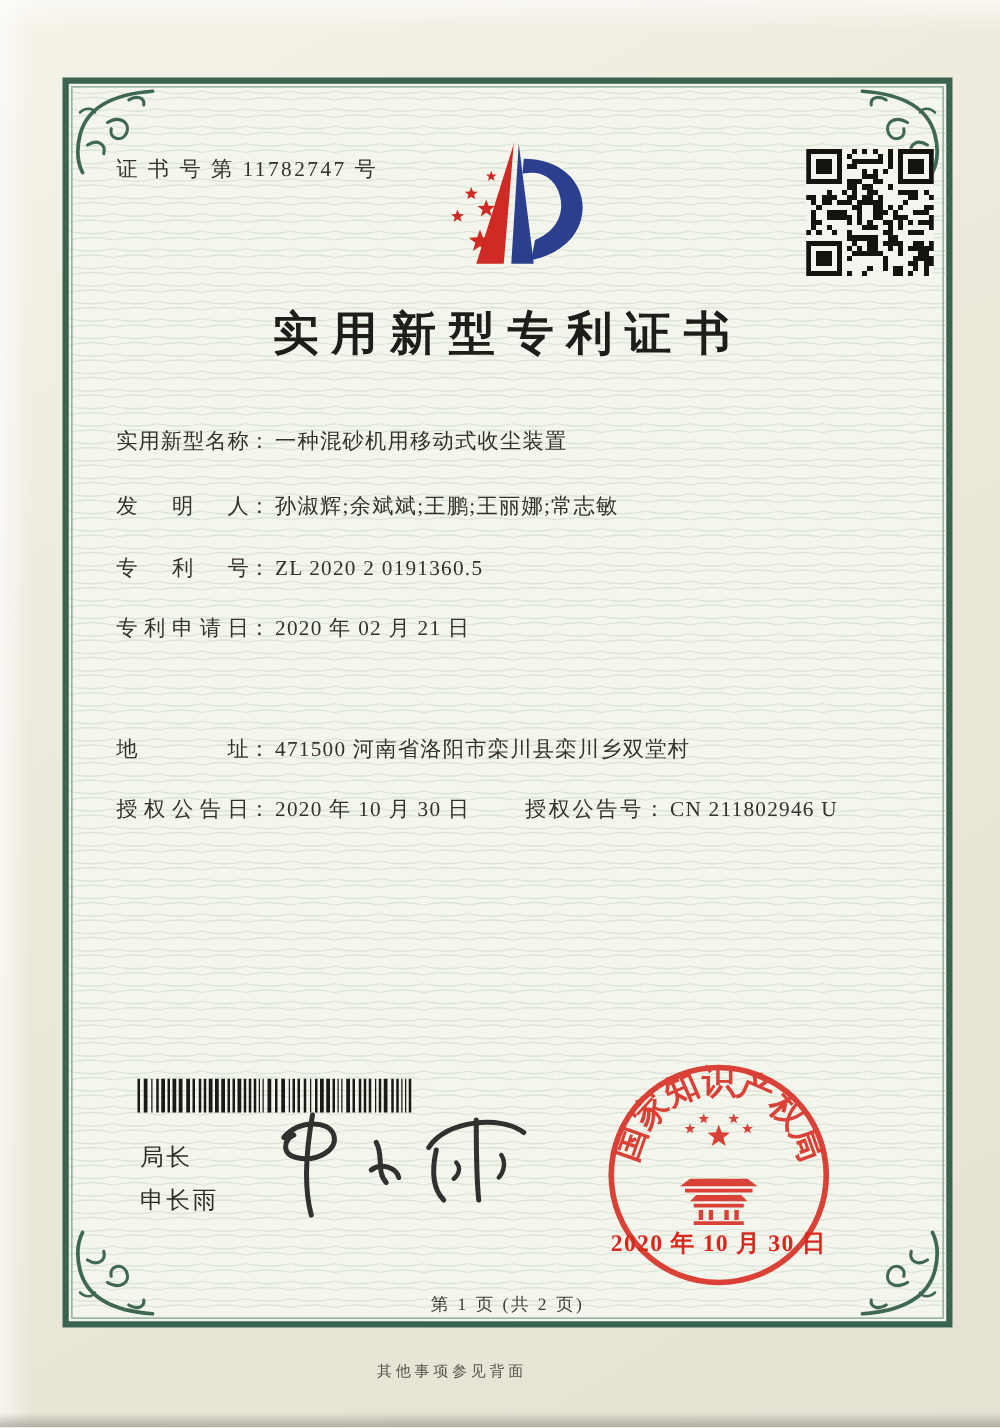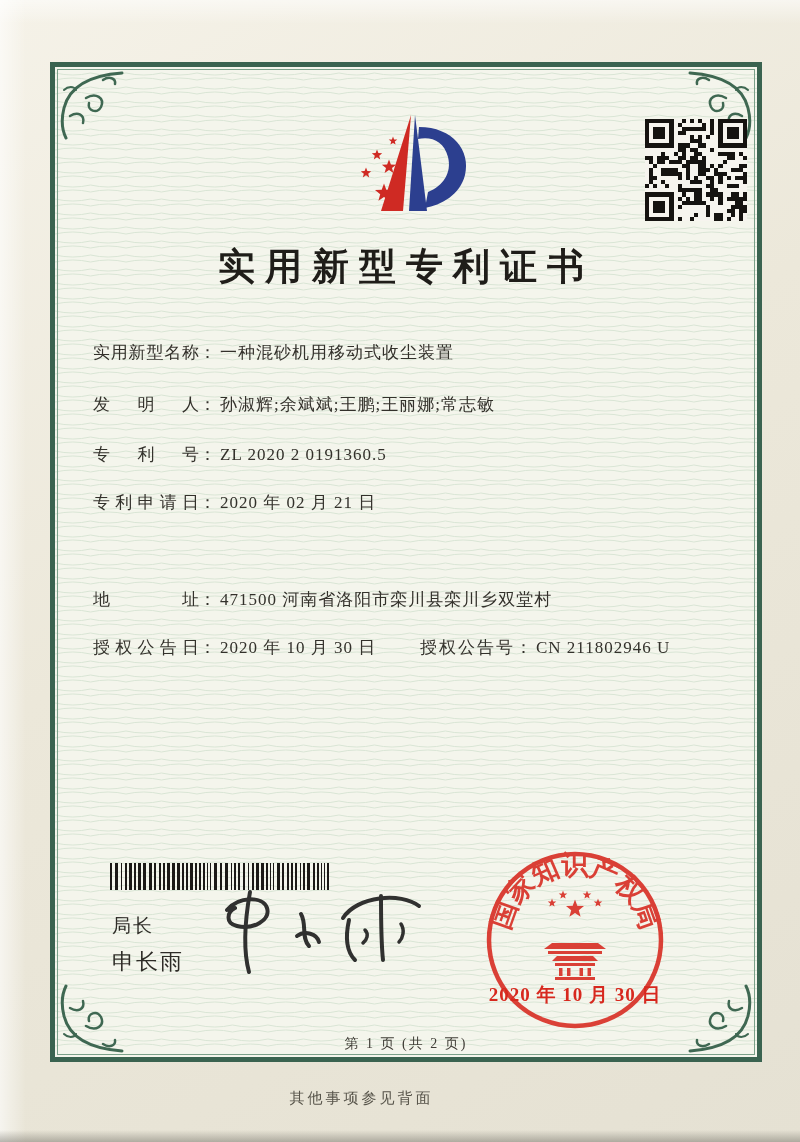--- a/index.html
+++ b/index.html
@@ -33,29 +33,29 @@
   .f-colon{display:inline-block;margin:0 4px 0 0;}
   .f-value{letter-spacing:1px;}
   .grant2{position:absolute;left:327px;top:0;white-space:nowrap;}
   .g2-label{letter-spacing:2px;}
   .paras{position:absolute;left:85px;top:671px;width:646px;z-index:5;}
   .paras p{margin:0;font-size:16.5px;line-height:31px;text-align:justify;
     text-indent:2.2em;color:#3b3933;}
   .barcode{position:absolute;left:110px;top:863px;width:222px;height:27px;z-index:5;}
   .bar{position:absolute;top:0;bottom:0;background:#1b1916;}
   .signer-title{position:absolute;left:112px;top:913px;font-size:19px;letter-spacing:2px;color:#2e2c27;z-index:5;}
-  .signer-name{position:absolute;left:112px;top:947px;font-size:22px;letter-spacing:2px;color:#2e2c27;z-index:5;}
+  .signer-name{position:absolute;left:112px;top:947px;font-size:19px;letter-spacing:2px;color:#2e2c27;z-index:5;}
   .signature{position:absolute;left:205px;top:880px;width:240px;height:105px;z-index:6;}
   .seal{position:absolute;left:480px;top:845px;width:190px;height:190px;z-index:7;}
   .seal-date{position:absolute;left:478px;top:982px;width:194px;text-align:center;
     font-size:19px;font-weight:700;color:#d7281e;letter-spacing:1px;z-index:8;}
   .page-footer{position:absolute;left:50px;top:1035px;width:712px;text-align:center;
     font-size:14px;letter-spacing:2px;color:#3e3c35;z-index:5;}
   .back-note{position:absolute;left:0;top:1089px;width:723px;text-align:center;
-    font-size:15px;letter-spacing:3px;color:#57544a;}
+    font-size:12px;letter-spacing:3px;color:#57544a;}
 </style>
 </head>
 <body>
 
 <div class="paper">
 
   <div class="frame">
     <svg class="guilloche" id="guilloche" viewBox="0 0 712 990" preserveAspectRatio="none">
         <path d="M0 6 q18 4 36 0 q18 4 36 0 q18 4 36 0 q18 4 36 0 q18 4 36 0 q18 4 36 0 q18 4 36 0 q18 4 36 0 q18 4 36 0 q18 4 36 0 q18 4 36 0 q18 4 36 0 q18 4 36 0 q18 4 36 0 q18 4 36 0 q18 4 36 0 q18 4 36 0 q18 4 36 0 q18 4 36 0 q18 4 36 0" fill="none" stroke="#d9e5d5" stroke-width="1"></path>
         <path d="M0 13 q18 -4 36 0 q18 -4 36 0 q18 -4 36 0 q18 -4 36 0 q18 -4 36 0 q18 -4 36 0 q18 -4 36 0 q18 -4 36 0 q18 -4 36 0 q18 -4 36 0 q18 -4 36 0 q18 -4 36 0 q18 -4 36 0 q18 -4 36 0 q18 -4 36 0 q18 -4 36 0 q18 -4 36 0 q18 -4 36 0 q18 -4 36 0 q18 -4 36 0" fill="none" stroke="#d9e5d5" stroke-width="1"></path>
@@ -231,20 +231,21 @@
   <svg class="corner c-br" viewBox="0 0 72 72">
     <g fill="none" stroke="#3f6852" stroke-width="3" stroke-linecap="round">
       <path d="M66,5 C38,7 14,16 8,40 C4,56 8,66 10,70"></path>
       <path d="M30,30 C40,24 49,30 45,39 C41,46 31,43 33,35" stroke-width="2.5"></path>
       <path d="M14,48 C22,43 29,47 27,55" stroke-width="2.5"></path>
       <path d="M47,12 C53,8 60,10 59,16" stroke-width="2.5"></path>
       <path d="M8,22 C12,18 18,18 20,22" stroke-width="2"></path>
     </g>
   </svg>
 
+  <div class="cert-no">证 书 号 第 11782747 号</div>
 
   <svg class="logo" viewBox="0 0 145 120">
     <g id="logo-stars" fill="#cf2a23">
         <polygon points="58.0,29.5 59.1,32.5 62.3,32.6 59.8,34.6 60.6,37.6 58.0,35.9 55.4,37.6 56.2,34.6 53.7,32.6 56.9,32.5"></polygon>
         <polygon points="42.0,42.5 43.4,46.1 47.2,46.3 44.2,48.7 45.2,52.4 42.0,50.3 38.8,52.4 39.8,48.7 36.8,46.3 40.6,46.1"></polygon>
         <polygon points="31.0,60.5 32.4,64.1 36.2,64.3 33.2,66.7 34.2,70.4 31.0,68.3 27.8,70.4 28.8,66.7 25.8,64.3 29.6,64.1"></polygon>
         <polygon points="54.0,52.5 55.9,57.5 61.1,57.7 57.0,61.0 58.4,66.1 54.0,63.1 49.6,66.1 51.0,61.0 46.9,57.7 52.1,57.5"></polygon>
         <polygon points="49.0,76.5 51.3,82.8 58.0,83.1 52.8,87.2 54.6,93.7 49.0,90.0 43.4,93.7 45.2,87.2 40.0,83.1 46.7,82.8"></polygon>
       </g>
     <polygon points="76,8 68,104 46,104" fill="#cf2a23"></polygon>

